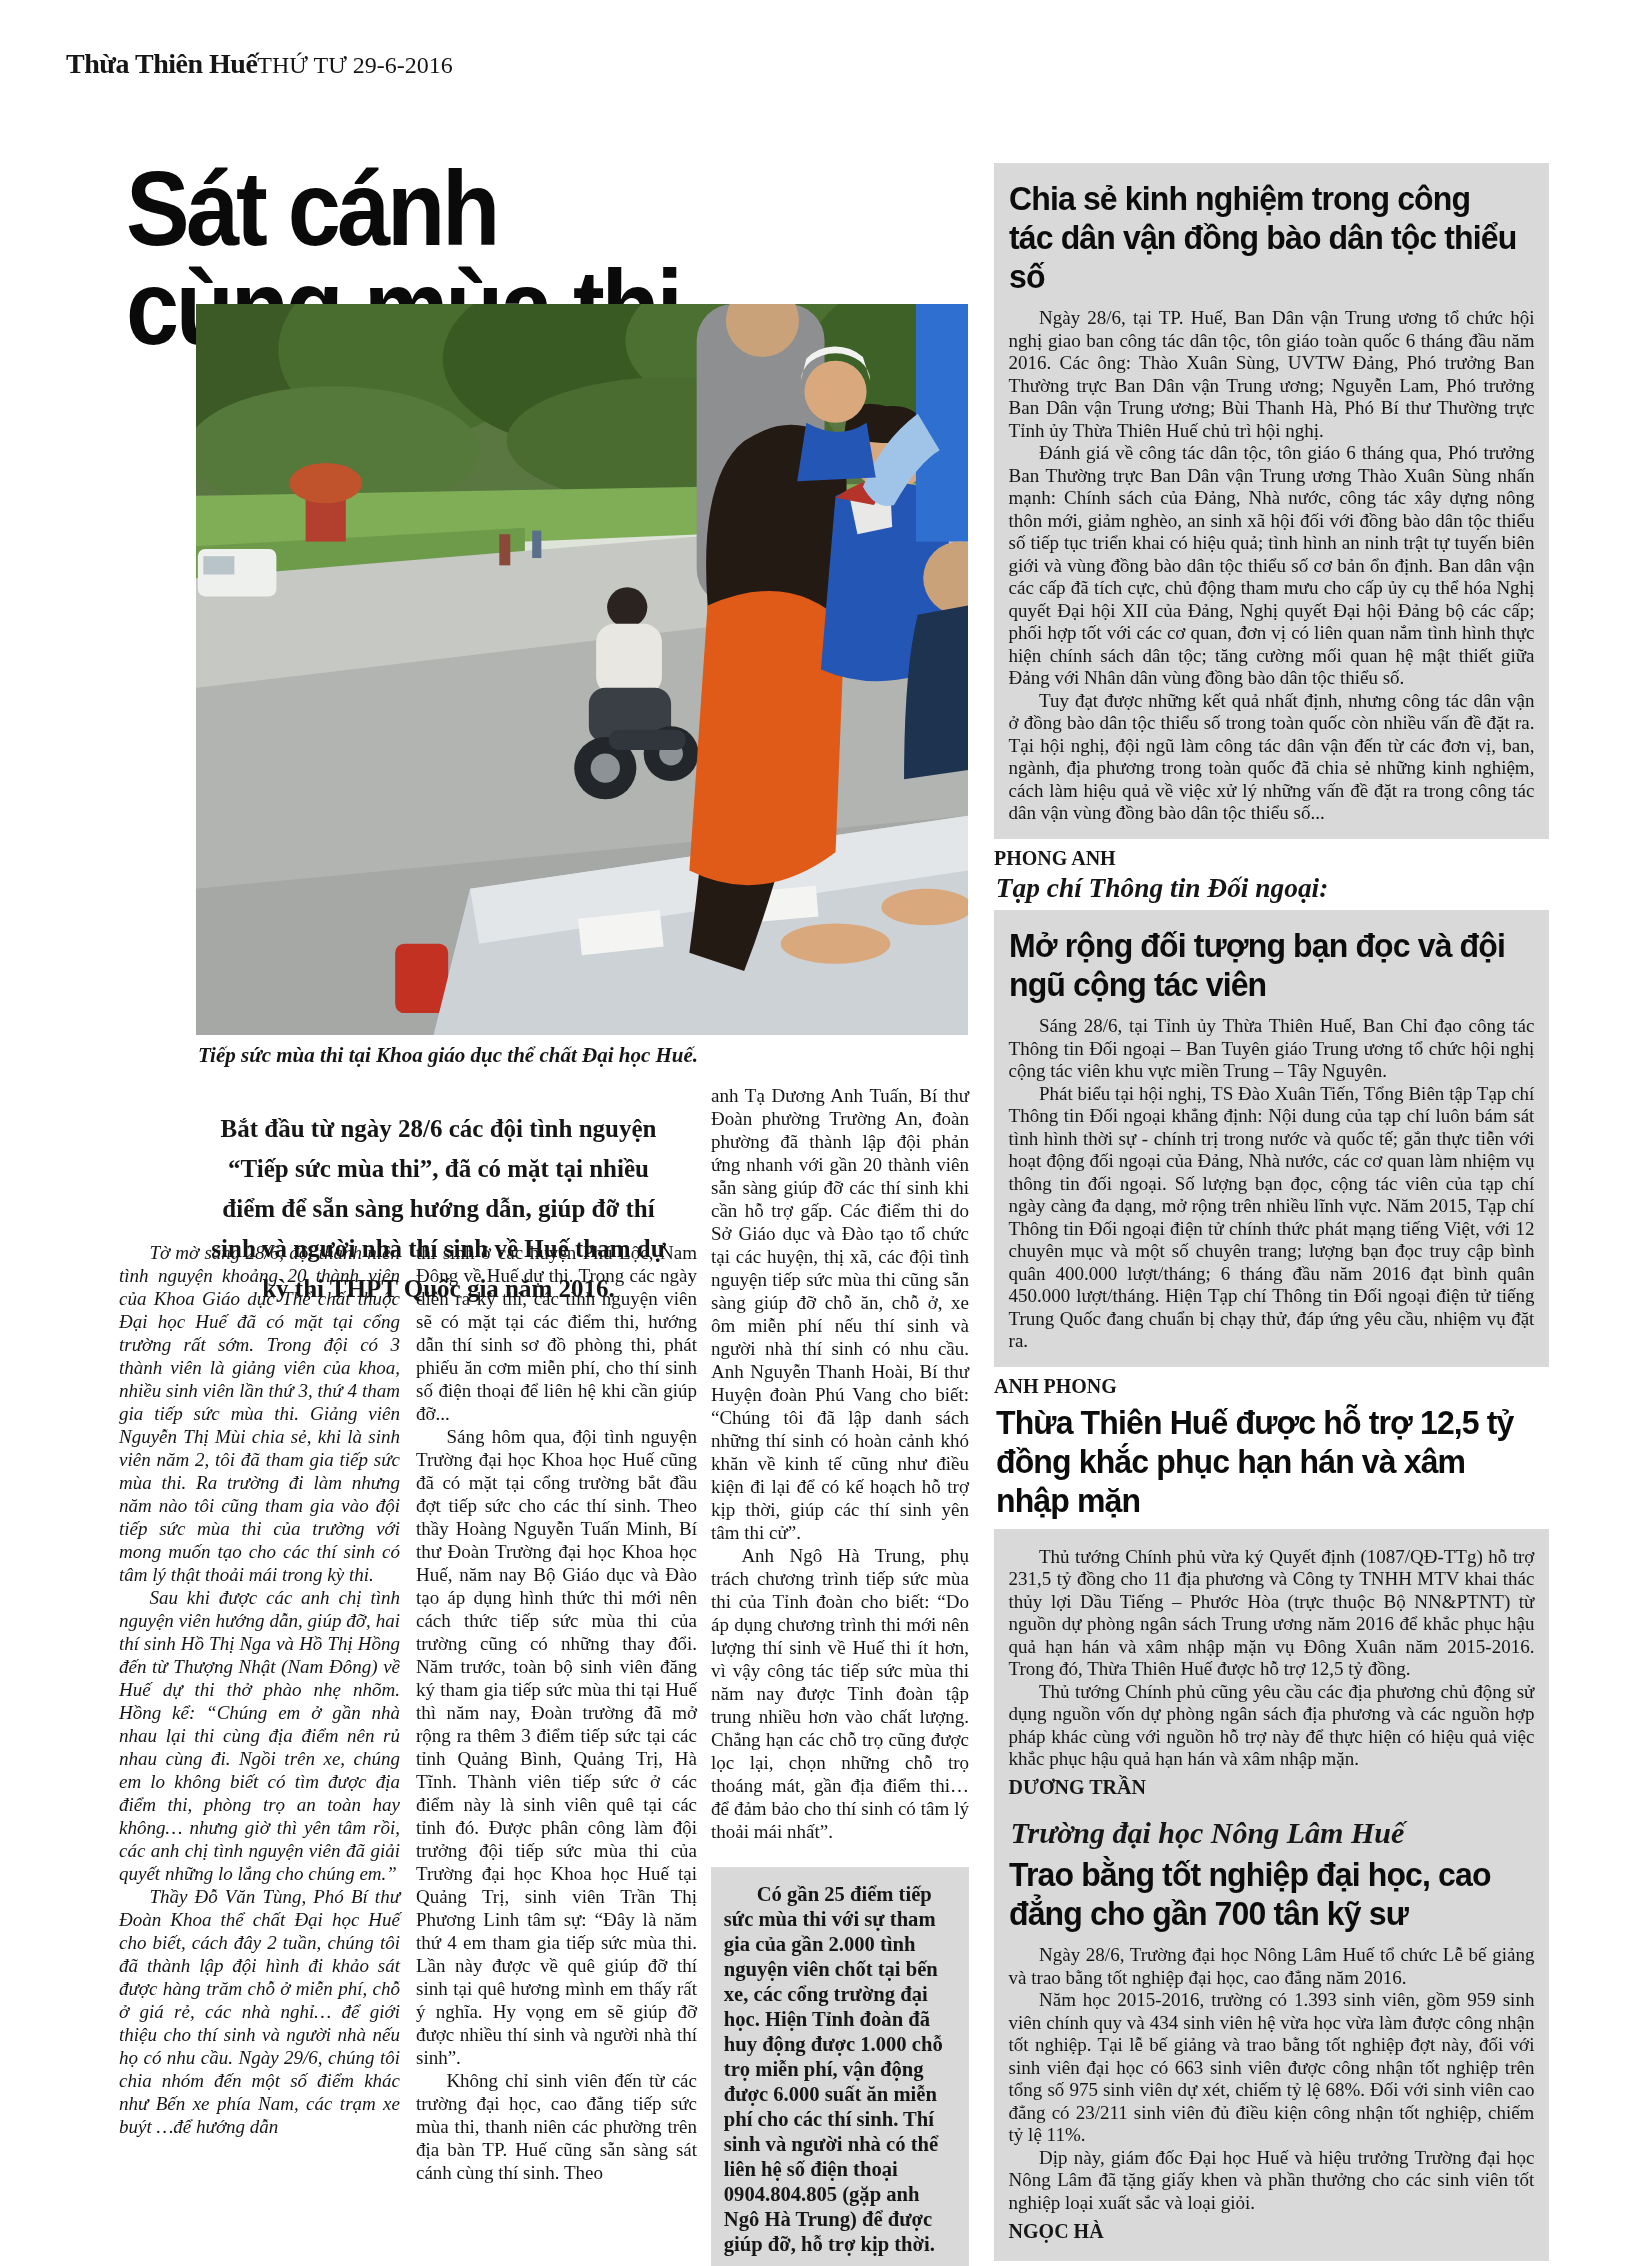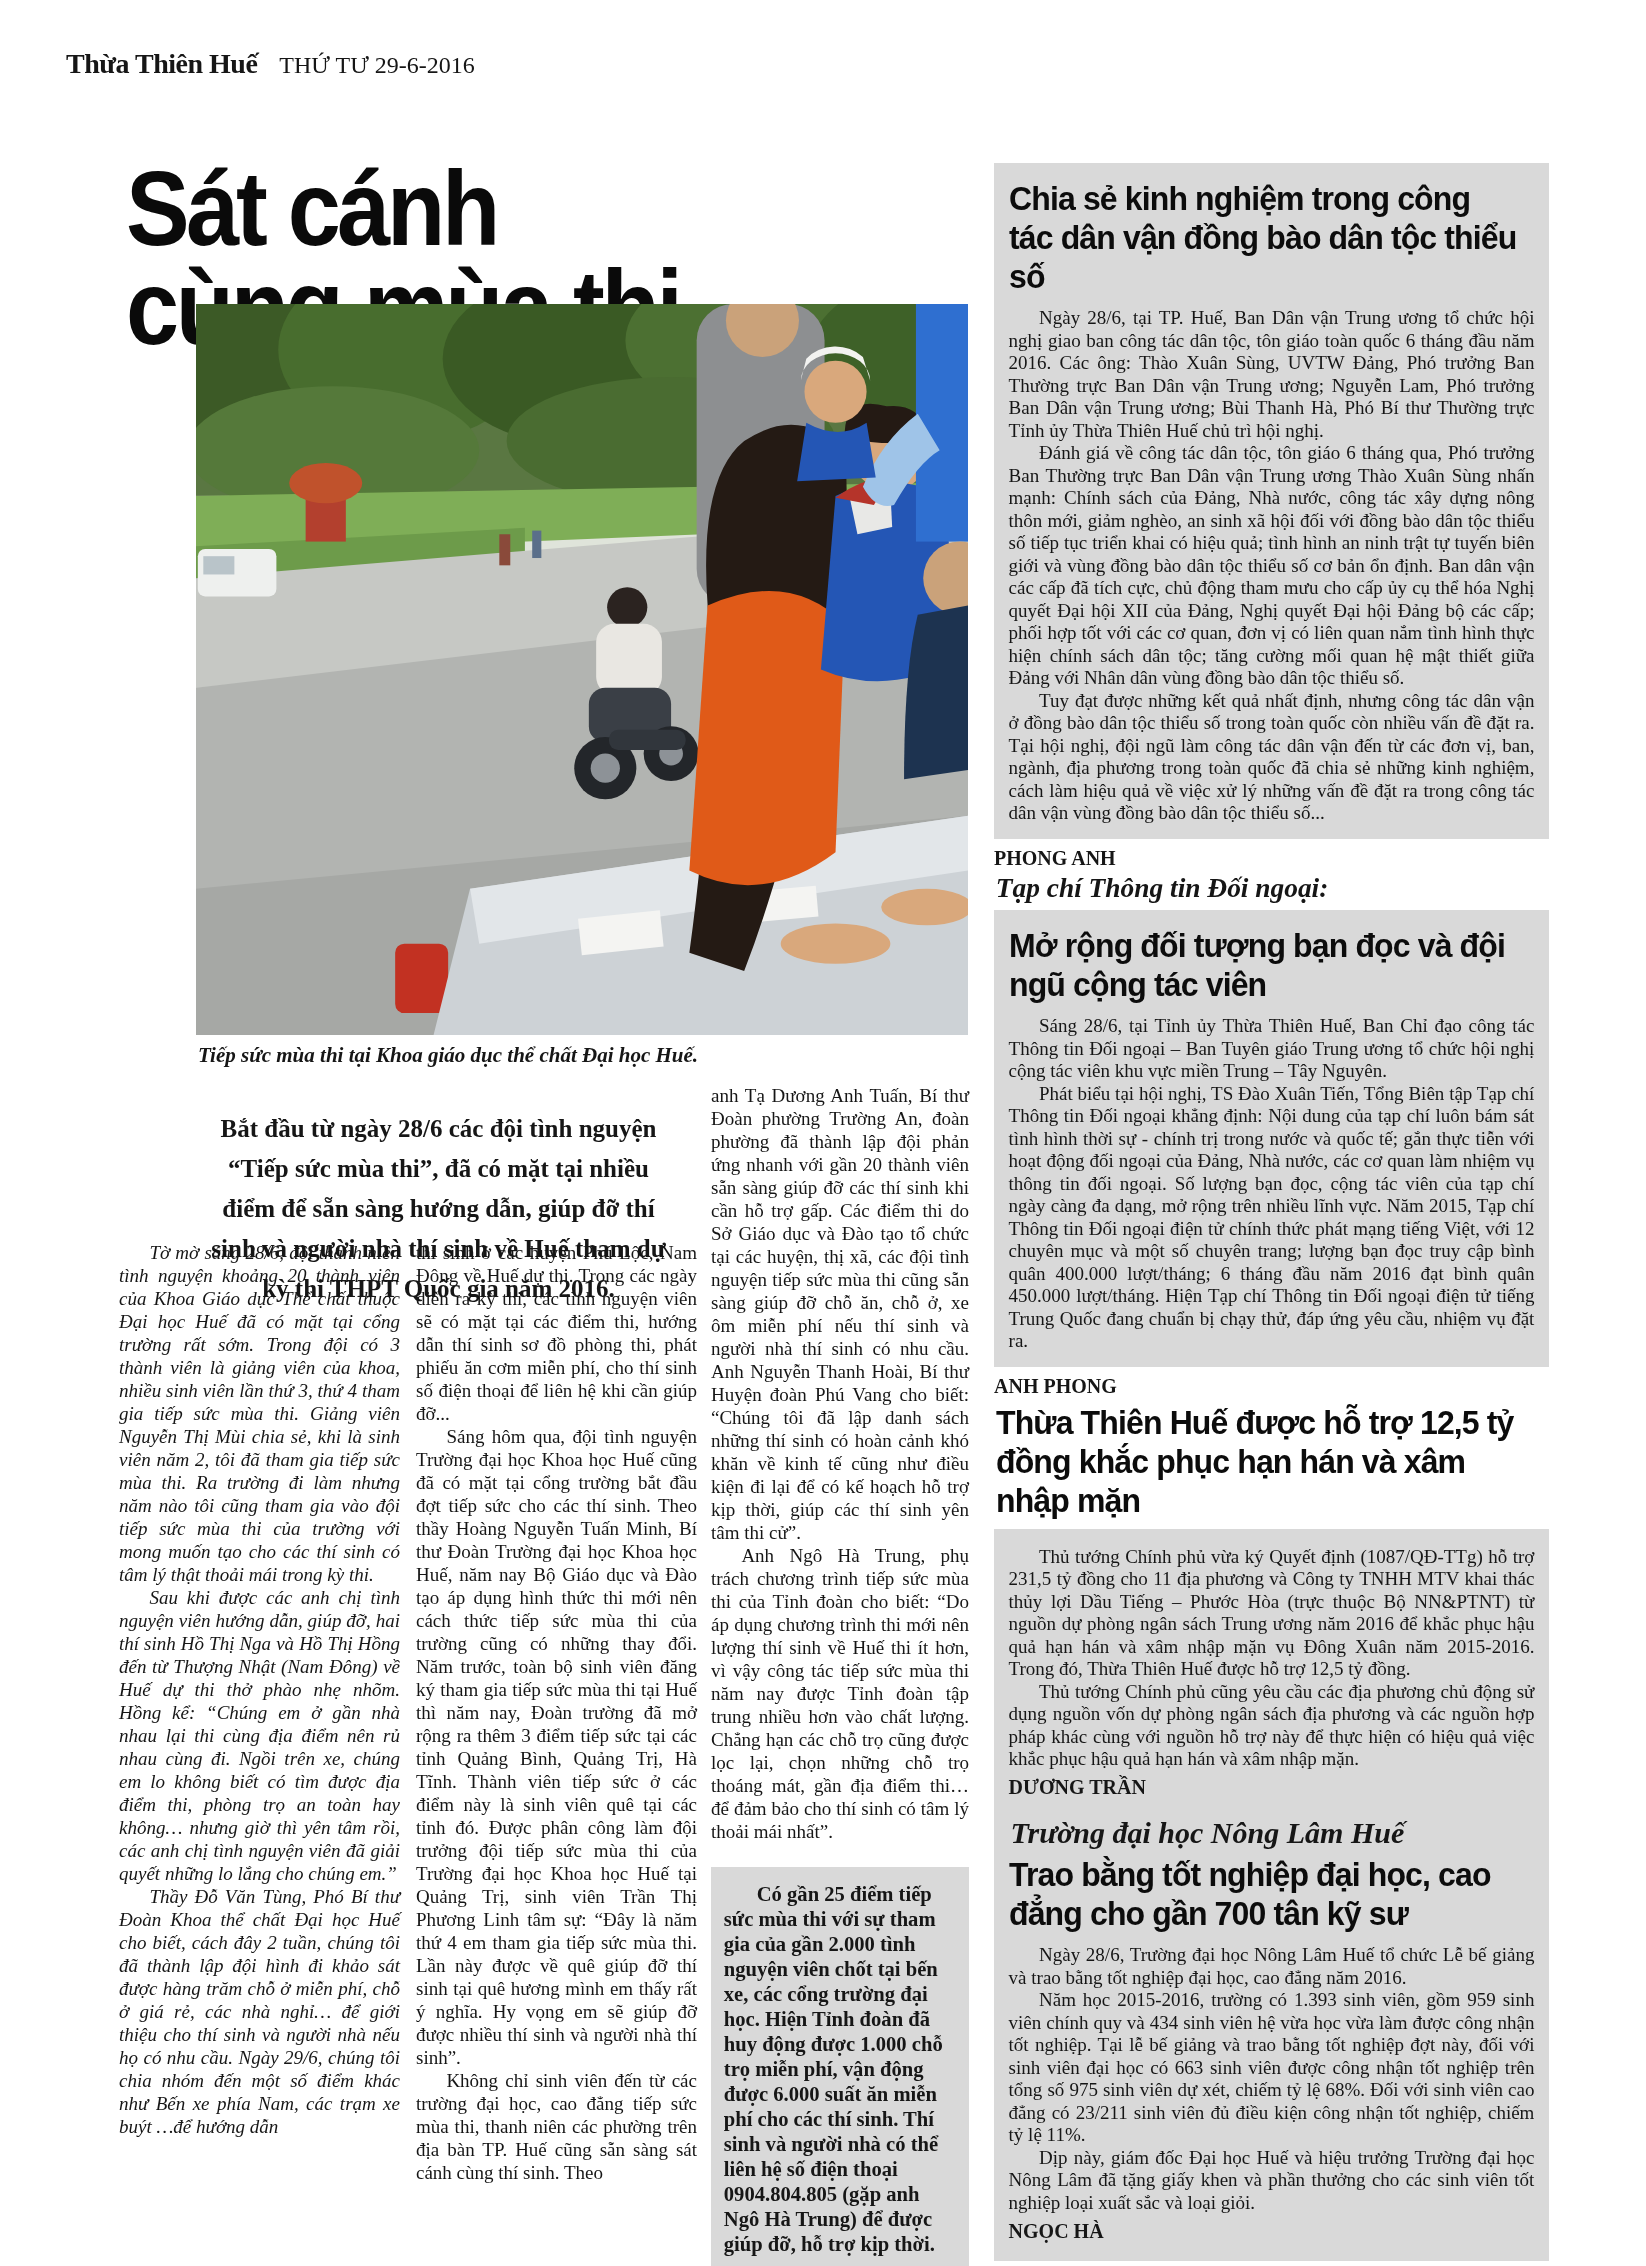--- a/index.html
+++ b/index.html
@@ -9,21 +9,21 @@
   html,body{margin:0;padding:0;background:#888;}
   .page{
     position:relative;
     width:1647px;height:2267px;
     background:#ffffff;
     font-family:"Liberation Serif", serif;
     color:var(--ink);
     overflow:hidden;
   }
   
-  .masthead-left{position:absolute;left:66px;top:48px;display:flex;align-items:baseline;gap:22px;}
+  .masthead-left{position:absolute;left:66px;top:48px;display:flex;align-items:baseline;}
   .paper-name{font-weight:bold;font-size:28px;letter-spacing:-0.5px;}
   .issue-date{font-size:24px;}
   .masthead-right{position:absolute;right:64px;top:24px;display:flex;align-items:center;gap:14.6px;}
   .section-title{font-size:37px;letter-spacing:2.7px;margin-right:5.5px;}
   .mast-divider{width:1.8px;height:68px;background:#9a9a9a;}
   .page-number{font-family:"Liberation Sans",sans-serif;font-size:75px;font-weight:600;line-height:1;}
   
   .main-headline{
     position:absolute;left:126px;top:88px;width:694px;
     font-family:"Liberation Sans",sans-serif;

